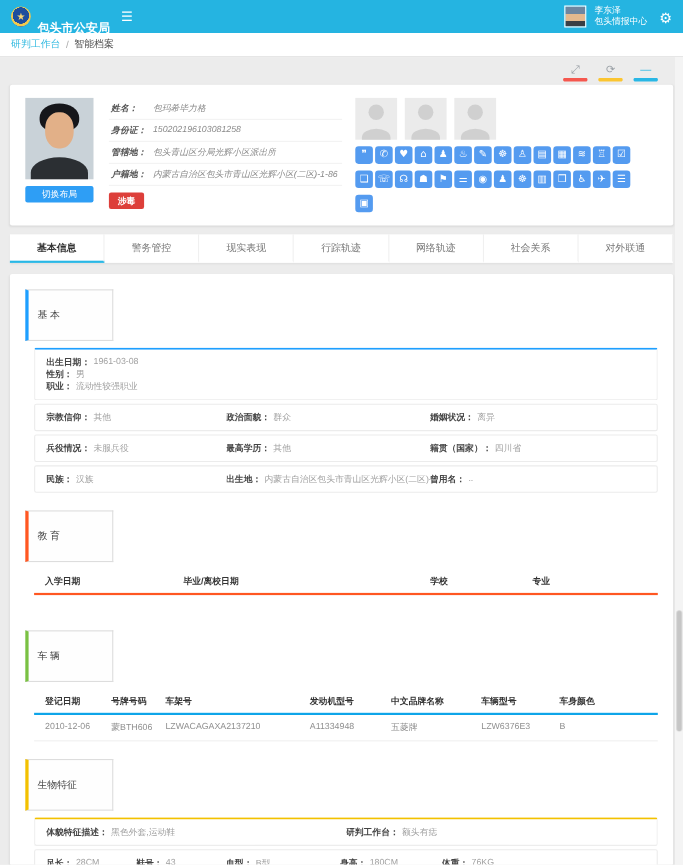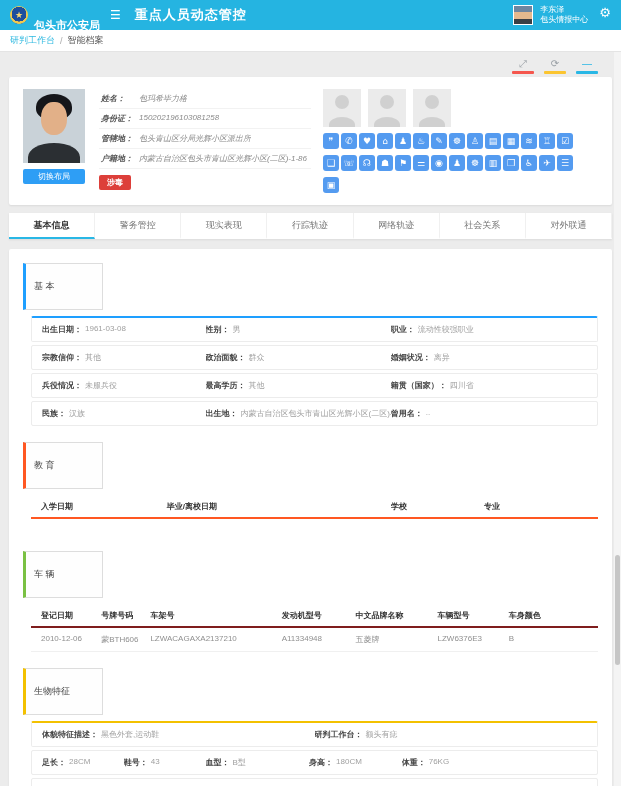--- a/index.html
+++ b/index.html
@@ -6,21 +6,21 @@
   html,body { width:621px; height:786px; overflow:hidden; background:#ececec;
     font-family:"Liberation Sans","DejaVu Sans",sans-serif; }
   
   .app-header { height:30px; background:#25b4e1; display:flex; align-items:center;
     padding:0 10px; color:#fff; }
   .logo { width:18px; height:18px; border-radius:50%; background:radial-gradient(circle at 50% 45%, #1d4e9e 55%, #f2c94c 56%, #f2c94c 72%, #c8322b 73%);
     display:flex; align-items:center; justify-content:center; color:#f7d774; font-size:9px; flex:0 0 18px; }
   .bureau { font-size:11px; font-weight:bold; margin-left:6px;margin-top:20px; }
   .menu-toggle { font-size:12px; margin-left:10px; cursor:pointer; }
   .app-title { font-size:13px; font-weight:bold; margin-left:14px; letter-spacing:1px; }
-  .header-right { margin-left:auto; display:flex; align-items:flex-start; gap:7px; }
+  .header-right { margin-left:auto; display:flex; align-items:flex-end; gap:7px; }
   .user-avatar { width:20px; height:20px; border:1px solid #fff; background:
     linear-gradient(#6e86a0 0 35%, #e4b98e 35% 75%, #3a3f45 75%); }
   .user-meta { font-size:8px; line-height:1.25; }
   .gear { font-size:13px; cursor:pointer; margin-left:4px; }
   
   .breadcrumb { height:22px; background:#fff; border-bottom:1px solid #e4e4e4;
     display:flex; align-items:center; padding:0 10px; font-size:9px; gap:5px; }
   .bc-parent { color:#2fb9e0; cursor:pointer;font-family:Liberation Mono, monospace; }
   .bc-sep { color:#aaa; } .bc-current { color:#555; }
   
@@ -69,34 +69,34 @@
   .sec { margin-bottom:16px; }
   .sec-label { display:inline-block; width:80px; border:1px solid #ddd; background:#fefefe;
     font-size:9px; color:#444; padding:16px 8px; }
   .sec-basic .sec-label, .sec-address .sec-label { border-left:3px solid #1e9fff; }
   .sec-education .sec-label { border-left:3px solid #ff5722; }
   .sec-vehicle .sec-label { border-left:3px solid #7ac143; }
   .sec-bio .sec-label { border-left:3px solid #f3c100; }
   .sec-body { margin-top:6px; margin-left:8px; }
   .frow { display:flex; border:1px solid #ececec; border-radius:2px; padding:6px 10px;
     margin-bottom:3px; background:#fff; font-size:8px; white-space:nowrap; }
-  .sec-basic .frow:first-child { border-top:2px solid #1e9fff; }
+  .sec-basic .frow:first-child { border-top:2px solid #1e9fff;flex-direction:column; }
   .sec-bio .frow:first-child { border-top:2px solid #f3c100; }
   .fcell { display:flex; overflow:hidden; }
   .flabel { color:#444; font-weight:bold; margin-right:3px; }
   .fvalue { color:#a0a0a0; }
   .frow-3 .fcell:nth-child(1){width:30%} .frow-3 .fcell:nth-child(2){width:34%} .frow-3 .fcell:nth-child(3){width:36%}
   .frow-2 .fcell:nth-child(1){width:50%} .frow-2 .fcell:nth-child(2){width:50%}
   .frow-5 .fcell:nth-child(1){width:15%} .frow-5 .fcell:nth-child(2){width:15%}
   .frow-5 .fcell:nth-child(3){width:19%} .frow-5 .fcell:nth-child(4){width:17%}
   .frow-5 .fcell:nth-child(5){width:34%}
   
   .thead { display:flex; padding:6px 10px 5px; font-size:8px; font-weight:bold; color:#333; white-space:nowrap; }
   .sec-education .thead { border-bottom:2px solid #ff5722; }
-  .sec-vehicle .thead { border-bottom:2px solid #7f1d1d;justify-content:space-between; }
+  .sec-vehicle .thead { border-bottom:2px solid #0ea5e9;justify-content:space-between; }
   .sec-address .thead { border-bottom:2px solid #1e9fff; }
   .trow { display:flex; padding:6px 10px; font-size:8px; color:#8f8f8f;
     border-bottom:1px solid #f0f0f0; white-space:nowrap; }
   .cols-edu > :nth-child(1){width:23%} .cols-edu > :nth-child(2){width:41%}
   .cols-edu > :nth-child(3){width:17%} .cols-edu > :nth-child(4){width:19%}
   .cols-veh > :nth-child(1){width:11%} .cols-veh > :nth-child(2){width:9%}
   .cols-veh > :nth-child(3){width:24%} .cols-veh > :nth-child(4){width:13.5%}
   .cols-veh > :nth-child(5){width:15%} .cols-veh > :nth-child(6){width:13%}
   .cols-veh > :nth-child(7){width:14.5%}
   .cols-addr > :nth-child(1){width:15%} .cols-addr > :nth-child(2){width:85%}
@@ -113,21 +113,20 @@
   .scrollbar-thumb { position:absolute; top:503px; left:1px; width:5px; height:110px;
     background:#c6c6c6; border-radius:3px; cursor:grab; }
 </style>
 </head>
 <body>
 
 <div class="app-header">
   <div class="logo">★</div>
   <span class="bureau">包头市公安局</span>
   <span class="menu-toggle">☰</span>
-  <span class="app-title">重点人员动态管控</span>
   <div class="header-right">
     <div class="user-avatar"></div>
     <div class="user-meta">
       <div>李东泽</div>
       <div>包头情报中心</div>
     </div>
     <span class="gear">⚙</span>
   </div>
 </div>
 

